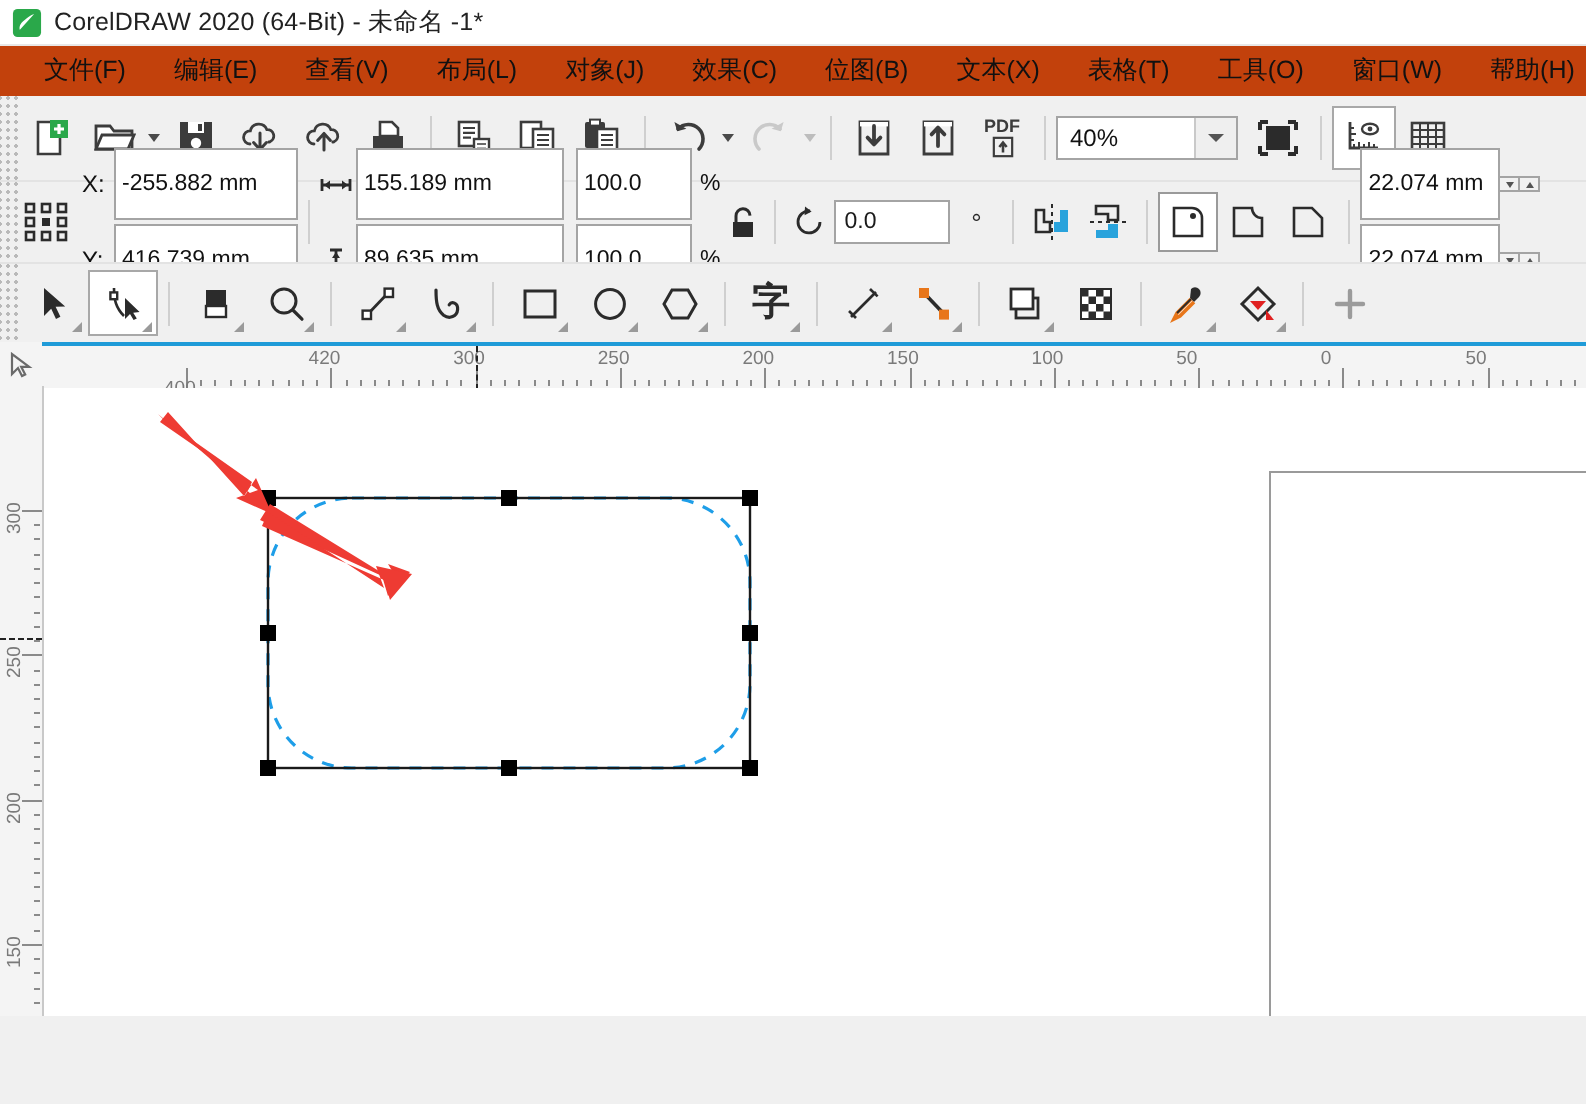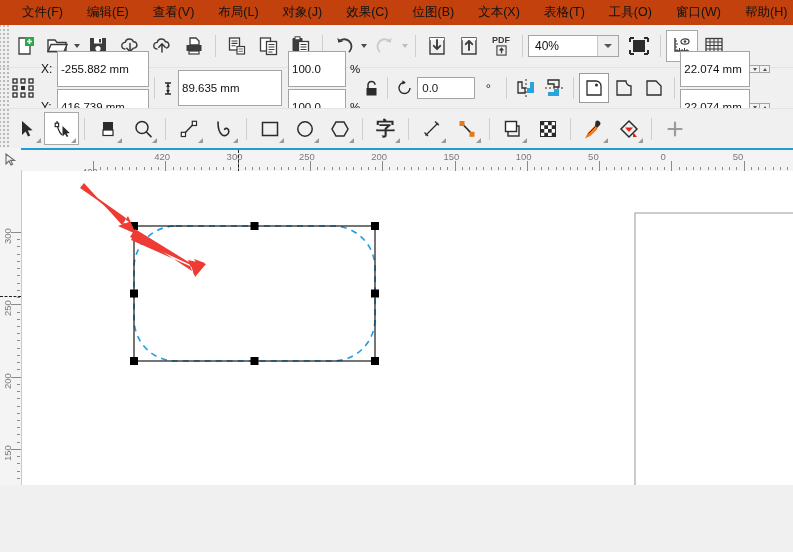--- a/index.html
+++ b/index.html
@@ -87,20 +87,27 @@
   .rlbl{position:absolute;font-size:9.5px;color:#7a7a7a;font-family:"Liberation Sans",sans-serif;}
   .vlbl{position:absolute;font-size:9.5px;color:#7a7a7a;transform:rotate(-90deg);transform-origin:left top;white-space:nowrap;}
   .guide-h{position:absolute;top:0;height:22px;width:0;border-left:1px dashed #222;}
   .guide-v{position:absolute;left:0;width:21px;height:0;border-top:1px dashed #222;}
 </style>
 </head>
 <body>
 
 <div id="app">
 
+  <div class="titlebar">
+    <svg class="app-logo" viewBox="0 0 16 16">
+      <rect x="0.5" y="0.5" width="15" height="15" rx="2.5" fill="#2aa84a"></rect>
+      <path d="M11.8 3.2 L4.2 11.6 C4.2 11.6 3.6 10.2 4.6 8.6 C5.6 7.0 10.4 3.4 11.8 3.2 Z" fill="#ffffff"></path>
+    </svg>
+    <span class="title-text">CorelDRAW 2020 (64-Bit) - 未命名 -1*</span>
+  </div>
 
   <div class="menubar">
     <div class="menu-item"><span>文件(F)</span></div>
     <div class="menu-item"><span>编辑(E)</span></div>
     <div class="menu-item"><span>查看(V)</span></div>
     <div class="menu-item"><span>布局(L)</span></div>
     <div class="menu-item"><span>对象(J)</span></div>
     <div class="menu-item"><span>效果(C)</span></div>
     <div class="menu-item"><span>位图(B)</span></div>
     <div class="menu-item"><span>文本(X)</span></div>
@@ -293,20 +300,27 @@
       </div>
       <div class="frow">
         <span class="flabel">Y:</span>
         <div class="fbox w92">416.739 mm</div>
       </div>
     </div>
 
     <div class="sep"></div>
 
     <div class="fieldstack">
+      <div class="frow">
+        <svg width="16" height="13" viewBox="0 0 16 13" style="margin-right:2px;">
+          <path d="M1 6.5 h14 M1 3.5 v6 M15 3.5 v6" stroke="#2b2b2b" stroke-width="1.4"></path>
+          <path d="M2 6.5 l3 -2.2 v4.4 z M14 6.5 l-3 -2.2 v4.4 z" fill="#2b2b2b"></path>
+        </svg>
+        <div class="fbox w104">155.189 mm</div>
+      </div>
       <div class="frow">
         <svg width="16" height="13" viewBox="0 0 16 13" style="margin-right:2px;">
           <path d="M8 1 v11 M5 1 h6 M5 12 h6" stroke="#2b2b2b" stroke-width="1.4"></path>
           <path d="M8 2 l-2 3 h4 z M8 11 l-2 -3 h4 z" fill="#2b2b2b"></path>
         </svg>
         <div class="fbox w104">89.635 mm</div>
       </div>
     </div>
 
     <div class="fieldstack" style="margin-left:6px;">

